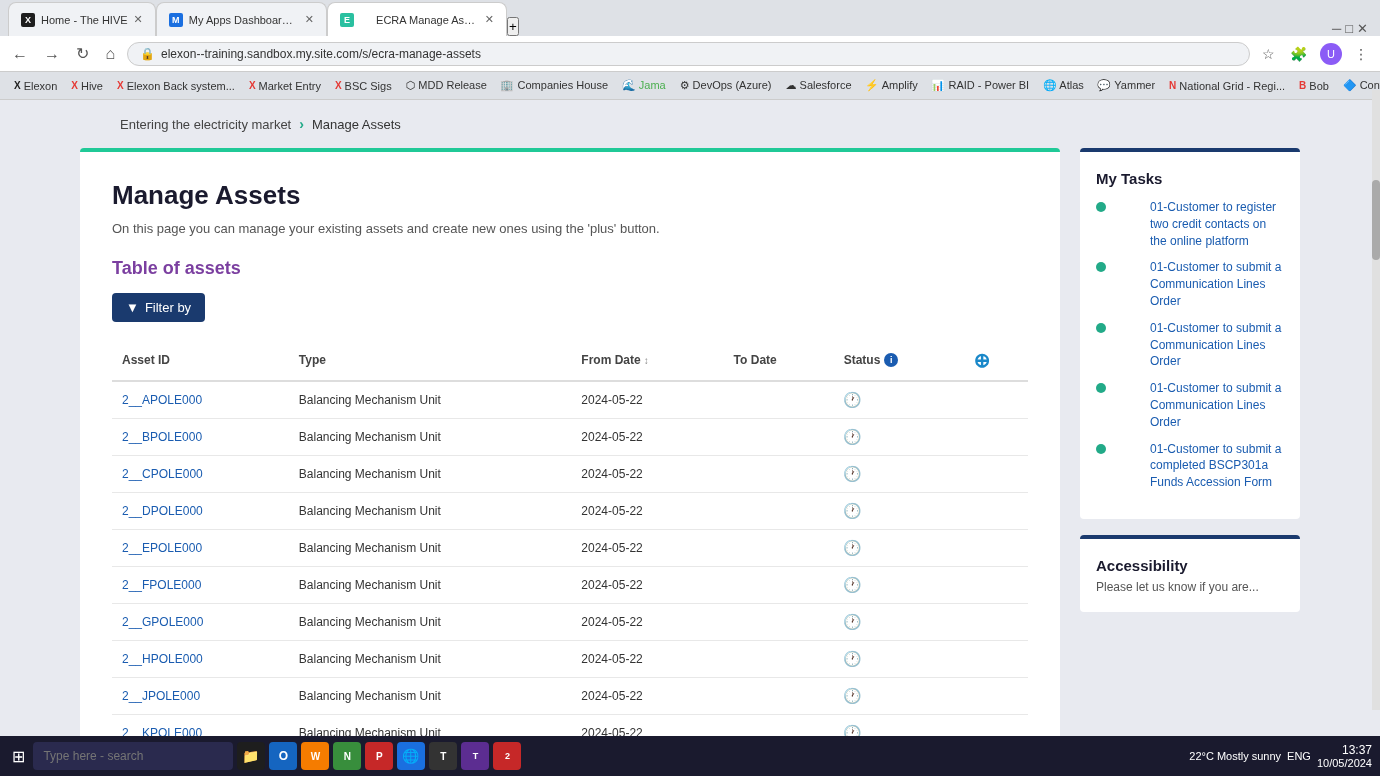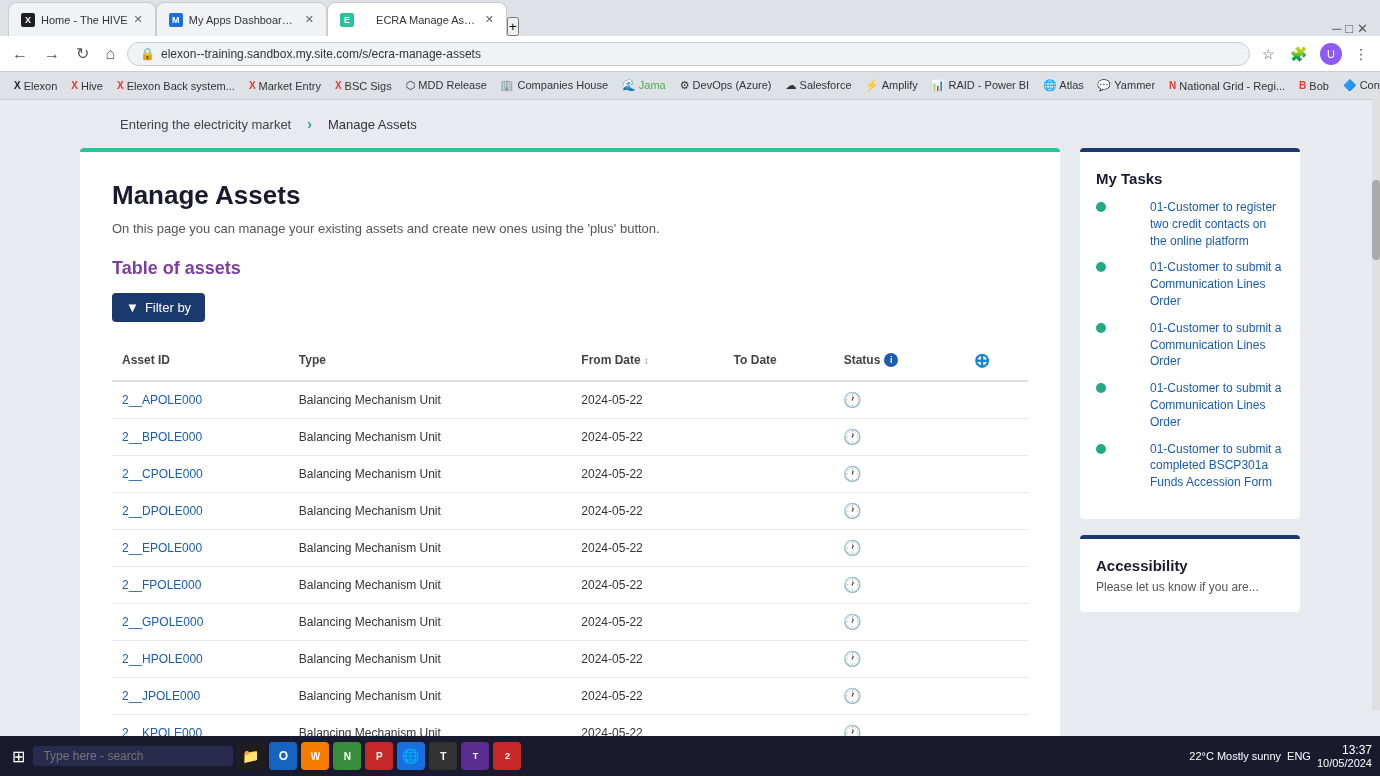--- a/index.html
+++ b/index.html
@@ -20,21 +20,21 @@
     .browser-action-btn { background: none; border: none; font-size: 14px; color: #555; cursor: pointer; padding: 2px 4px; }
 
     
     .bookmarks-bar { background: #dee1e6; padding: 2px 8px; display: flex; align-items: center; gap: 2px; height: 28px; border-bottom: 1px solid #ccc; overflow: hidden; }
     .bookmark-item { display: flex; align-items: center; gap: 3px; padding: 2px 6px; border-radius: 4px; font-size: 11px; color: #333; cursor: pointer; white-space: nowrap; }
 
     
     .page-wrapper { background: #e8eaf0; min-height: 640px; }
 
     
-    .breadcrumb-area { padding: 16px 120px; display: flex; align-items: center; gap: 16px; background: #e8eaf0; }
+    .breadcrumb-area { padding: 16px 120px; display: flex; align-items: center; gap: 8px; background: #e8eaf0; }
     .breadcrumb-link { color: #444; font-size: 13px; text-decoration: none; }
     .breadcrumb-sep { color: #22aa88; font-size: 14px; font-weight: bold; }
     .breadcrumb-current { color: #333; font-size: 13px; font-weight: 500; }
 
     
     .main-layout { display: flex; gap: 20px; padding: 0 80px 20px 80px; }
 
     
     .main-content { background: #ffffff; flex: 1; border-radius: 4px; border-top: 4px solid #20c997; padding: 28px 32px; min-height: 560px; }
     .page-heading { font-size: 26px; font-weight: 700; color: #1a1a2e; margin-bottom: 10px; }
@@ -73,21 +73,21 @@
     .task-bullet { width: 10px; height: 10px; border-radius: 50%; background: #22aa88; flex-shrink: 0; margin-top: 3px; }
     .task-link { color: #1a5cb0; font-size: 12px; text-decoration: none; line-height: 1.4; margin-left: 36px; }
 
     .accessibility-card { background: white; border-radius: 4px; border-top: 4px solid #1a3a6e; padding: 18px 16px; }
     .accessibility-title { font-size: 15px; font-weight: 700; color: #1a1a2e; margin-bottom: 6px; }
     .accessibility-text { font-size: 12px; color: #555; }
 
     
     .taskbar { background: #1a1a2e; height: 40px; display: flex; align-items: center; padding: 0 8px; gap: 4px; position: fixed; bottom: 0; left: 0; right: 0; z-index: 100; }
     .taskbar-start { background: none; border: none; color: white; padding: 4px; cursor: pointer; font-size: 16px; }
-    .taskbar-search { background: #2a2a4e; border: none; color: white; border-radius: 4px; padding: 4px 10px; font-size: 12px; width: 200px; height: 20px; }
+    .taskbar-search { background: #2a2a4e; border: none; color: white; border-radius: 4px; padding: 4px 10px; font-size: 12px; width: 200px; height: 28px; }
     .taskbar-icon { width: 28px; height: 28px; border-radius: 4px; display: flex; align-items: center; justify-content: center; cursor: pointer; font-size: 14px; }
     .taskbar-spacer { flex: 1; }
     .taskbar-right { display: flex; align-items: center; gap: 6px; color: white; font-size: 11px; }
     .taskbar-clock { text-align: right; }
     .taskbar-time { font-size: 12px; font-weight: 500; }
     .taskbar-date { font-size: 11px; }
     .scroll-track { position: absolute; right: 0; top: 90px; width: 8px; height: 620px; background: #e0e0e0; }
     .scroll-thumb { position: absolute; right: 0; top: 90px; width: 8px; height: 80px; background: #aaa; border-radius: 4px; }
   </style>
 </head>

